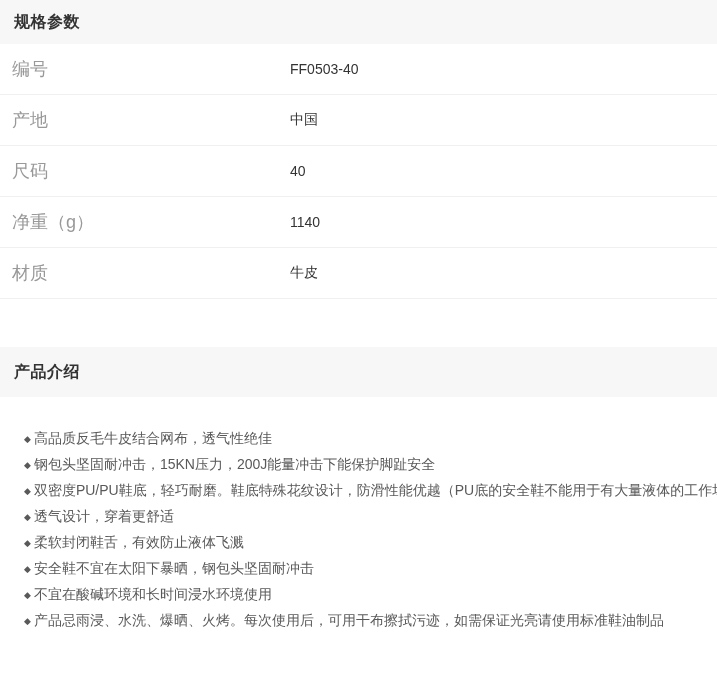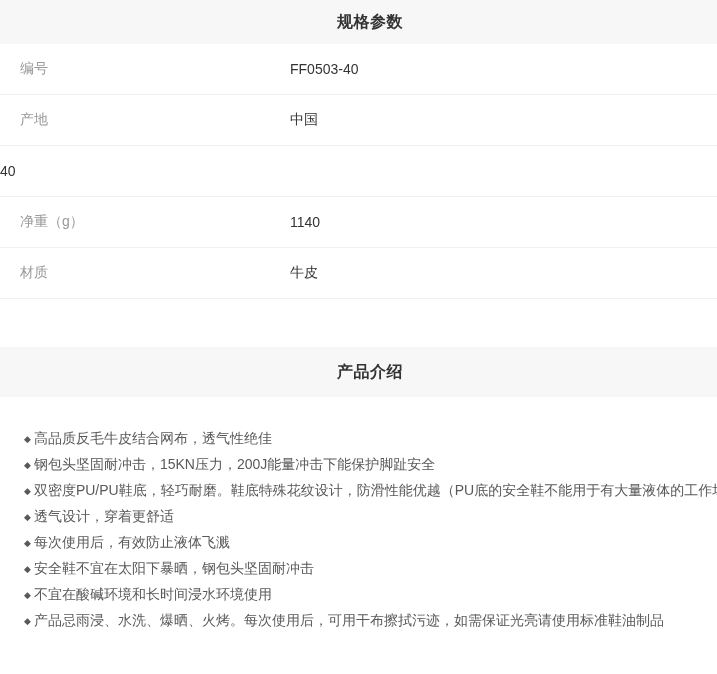--- a/index.html
+++ b/index.html
@@ -13,44 +13,43 @@
     height: 674px;
     background: #ffffff;
     overflow: hidden;
     position: relative;
   }
   .section-header {
     height: 44px;
     background: var(--header-bg, #f7f7f7);
     display: flex;
     align-items: center;
-    padding-left: 23px;
+    padding-left: 14px;
     box-sizing: border-box;
-    justify-content: center;
   }
   .section-header.tall { height: 50px; }
   .section-title {
     font-size: 16px;
     font-weight: 700;
     color: var(--title-color, #333333);
     letter-spacing: 0.5px;
   }
   .spec-table { background: #ffffff; }
   .spec-row {
     display: flex;
     align-items: center;
     height: 51px;
     box-sizing: border-box;
     border-bottom: 1px solid var(--border-color, #f0f0f0);
   }
   .spec-label {
     width: 290px;
-    padding-left: 20px;
+    padding-left: 12px;
     box-sizing: border-box;
-    font-size: 14px;
+    font-size: 18px;
     color: var(--label-color, #999999);
     flex-shrink: 0;
   }
   .spec-value {
     font-size: 14px;
     font-weight: 400;
     color: var(--value-color, #333333);
   }
   .section-gap { height: 48px; background: #ffffff; }
   .intro-list {
@@ -84,20 +83,21 @@
   <div class="spec-table">
     <div class="spec-row">
       <span class="spec-label">编号</span>
       <span class="spec-value">FF0503-40</span>
     </div>
     <div class="spec-row">
       <span class="spec-label">产地</span>
       <span class="spec-value">中国</span>
     </div>
     <div class="spec-row">
+      <span class="spec-label">尺码</span>
       <span class="spec-value">40</span>
     </div>
     <div class="spec-row">
       <span class="spec-label">净重（g）</span>
       <span class="spec-value">1140</span>
     </div>
     <div class="spec-row">
       <span class="spec-label">材质</span>
       <span class="spec-value">牛皮</span>
     </div>
@@ -107,19 +107,19 @@
 
   <div class="section-header tall">
     <span class="section-title">产品介绍</span>
   </div>
 
   <ul class="intro-list">
     <li class="intro-item"><span class="bullet-icon">◆</span><span>高品质反毛牛皮结合网布，透气性绝佳</span></li>
     <li class="intro-item"><span class="bullet-icon">◆</span><span>钢包头坚固耐冲击，15KN压力，200J能量冲击下能保护脚趾安全</span></li>
     <li class="intro-item"><span class="bullet-icon">◆</span><span>双密度PU/PU鞋底，轻巧耐磨。鞋底特殊花纹设计，防滑性能优越（PU底的安全鞋不能用于有大量液体的工作场合）</span></li>
     <li class="intro-item"><span class="bullet-icon">◆</span><span>透气设计，穿着更舒适</span></li>
-    <li class="intro-item"><span class="bullet-icon">◆</span><span>每次使用后，有效防止液体飞溅</span></li>
+    <li class="intro-item"><span class="bullet-icon">◆</span><span>柔软封闭鞋舌，有效防止液体飞溅</span></li>
     <li class="intro-item"><span class="bullet-icon">◆</span><span>安全鞋不宜在太阳下暴晒，钢包头坚固耐冲击</span></li>
     <li class="intro-item"><span class="bullet-icon">◆</span><span>不宜在酸碱环境和长时间浸水环境使用</span></li>
     <li class="intro-item"><span class="bullet-icon">◆</span><span>产品忌雨浸、水洗、爆晒、火烤。每次使用后，可用干布擦拭污迹，如需保证光亮请使用标准鞋油制品</span></li>
   </ul>
 
 </div>
 
 </body></html>

